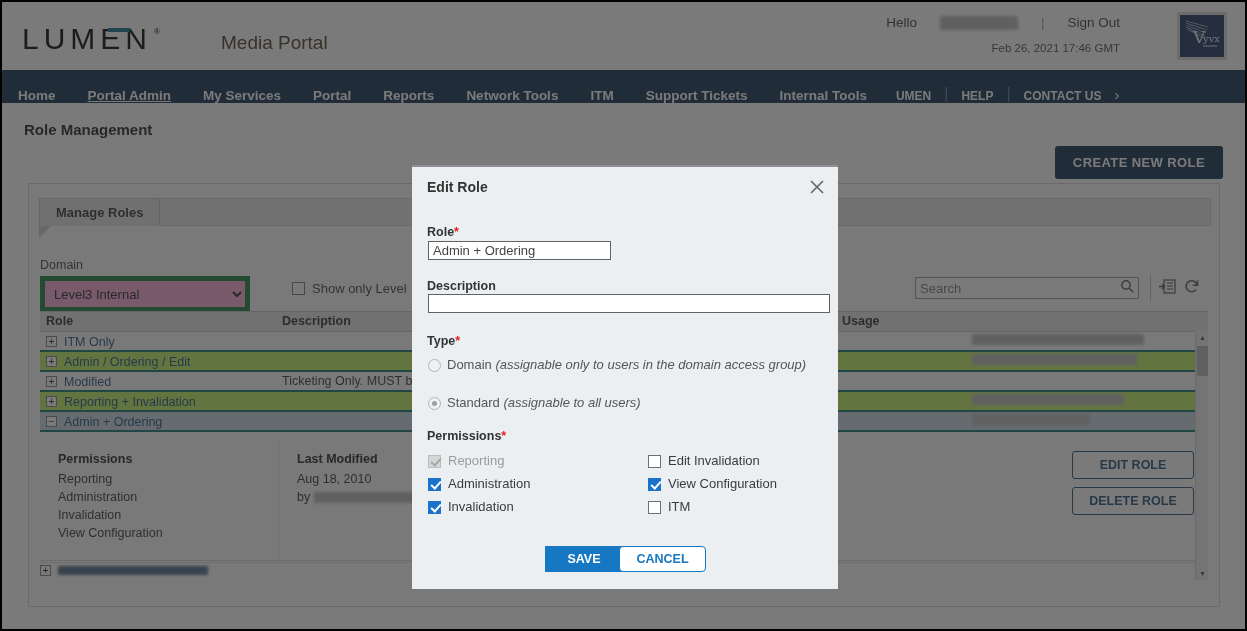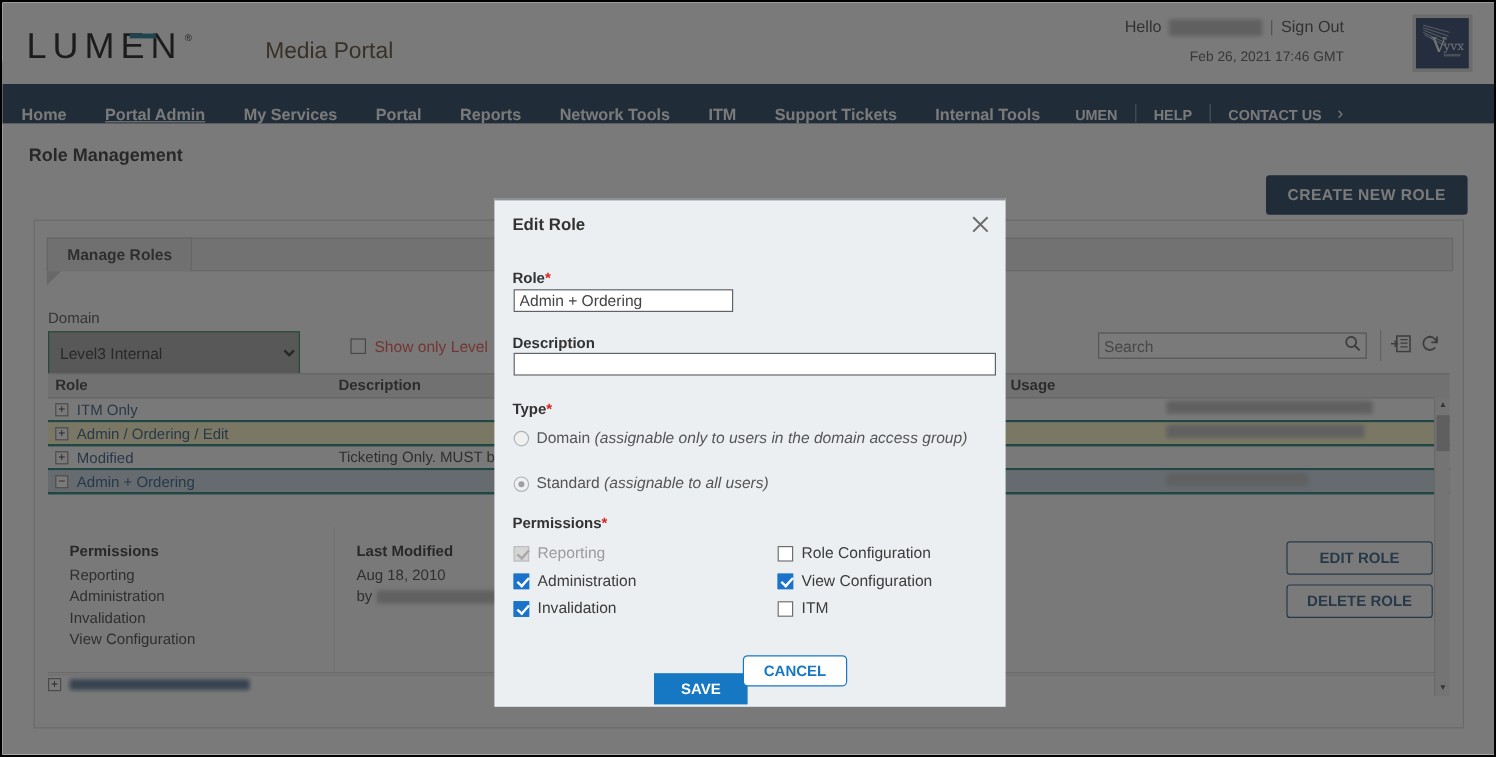--- a/index.html
+++ b/index.html
@@ -42,21 +42,21 @@
     position: absolute; left: 152px; top: 25px;
     font-size: 8px; color: #000;
   }
   .portal-title {
     position: absolute; left: 219px; top: 30px;
     font-size: 19px; color: #4a3b21; font-weight: 400;
   }
   .hello-wrap {
     position: absolute; right: 125px; top: 13px;
     font-size: 13.5px; color: #3c3c3c;
-    display: flex; align-items: center; gap: 6px;
+    display: flex; align-items: center; gap: 23px;
   }
   .redact {
     display: inline-block;
     background: #b9b9b9;
     color: transparent;
     border-radius: 1px;
     filter: blur(1.6px);
     user-select: none;
   }
   .pipe { color: #9a9a9a; }
@@ -129,27 +129,27 @@
     width: 0; height: 0;
     border-left: 12px solid #cfcfcf;
     border-bottom: 12px solid transparent;
   }
 
   .filters { position: absolute; left: 38px; top: 155px; }
   .lbl-domain { font-size: 12.5px; color: #3e3e3e; margin-bottom: 4px; }
   .sel-domain {
     width: 210px; height: 36px;
     font-size: 13px; font-family: "Liberation Sans", sans-serif;
-    border: 1px solid #15803d; background: #a3a3a3; color: #222;
+    border: 5px solid #15803d; background: #f9a8d4; color: #222;
     padding-left: 5px;
   }
   .chk-level {
     position: absolute; left: 290px; top: 178px;
     display: flex; align-items: center; gap: 7px;
-    font-size: 13px; color: #ef4444; white-space: nowrap;
+    font-size: 13px; color: #404040; white-space: nowrap;
   }
   .sq-check {
     width: 13px; height: 13px; border: 1px solid #767676;
     background: #fff; display: inline-block;
   }
 
   .searchwrap {
     position: absolute; left: 913px; top: 174px;
     width: 224px; height: 22px;
     border: 1px solid #9a9a9a; background: #fff;
@@ -178,21 +178,21 @@
   .thead > div, .trow > div { padding: 2px 6px; overflow: hidden; white-space: nowrap; }
   .c-role { width: 236px; }
   .c-desc { width: 560px; }
   .c-usage { width: 130px; }
   .c-created { width: 230px; }
   .trow {
     display: flex; height: 20px; align-items: center;
     font-size: 12.5px; border-bottom: 2px solid #0f766e;
     color: #1f4e79;
   }
-  .trow.alt { background: #fef9c3; }
+  .trow.alt { background: #bef264; }
   .trow.selected { background: #c8d6e5; }
   .plusbox {
     display: inline-block; width: 11px; height: 11px;
     border: 1px solid #7d7d7d; background: #fff; color: #222;
     font-size: 10px; line-height: 9px; text-align: center;
     margin-right: 7px; vertical-align: middle; cursor: pointer;
   }
   .rolelink { color: #1f4e79; cursor: pointer; vertical-align: middle; }
   .desc-txt { color: #333; }
 
@@ -315,21 +315,20 @@
     transform: rotate(42deg);
   }
   .perm-row { display: flex; align-items: center; gap: 7px; font-size: 13px; color: #3c3c3c; }
   .perm-row.dis { color: #9b9b9b; }
   .btn-save {
     position: absolute; left: 543px; top: 544px; z-index: 61;
     width: 78px; height: 26px;
     background: #1678c2; color: #fff; border: none; border-radius: 0;
     font-size: 12.5px; font-weight: bold; cursor: pointer;
     font-family: "Liberation Sans", sans-serif;
-    margin-top: 15px;
   }
   .btn-cancel {
     position: absolute; left: 617px; top: 544px; z-index: 61;
     width: 87px; height: 26px;
     background: #fff; color: #1678c2;
     border: 1px solid #1678c2; border-radius: 4px;
     font-size: 12.5px; font-weight: bold; cursor: pointer;
     font-family: "Liberation Sans", sans-serif;
   }
 </style>
@@ -459,20 +458,26 @@
           <div class="c-created"><span class="redact" style="width:165px;height:11px;">shane.rocha@level3.com</span></div>
         </div>
 
         <div class="trow">
           <div class="c-role"><span class="plusbox">+</span><span class="rolelink">Modified</span></div>
           <div class="c-desc desc-txt">Ticketing Only. MUST b</div>
           <div class="c-usage"></div>
           <div class="c-created"></div>
         </div>
 
+        <div class="trow alt">
+          <div class="c-role"><span class="plusbox">+</span><span class="rolelink">Reporting + Invalidation</span></div>
+          <div class="c-desc desc-txt"></div>
+          <div class="c-usage"></div>
+          <div class="c-created"><span class="redact" style="width:152px;height:11px;">amy.bethke@level3.com</span></div>
+        </div>
 
         <div class="trow selected">
           <div class="c-role"><span class="plusbox">−</span><span class="rolelink">Admin + Ordering</span></div>
           <div class="c-desc desc-txt"></div>
           <div class="c-usage"></div>
           <div class="c-created"><span class="redact" style="width:118px;height:11px;">jan.long@level3.com</span></div>
         </div>
       </div>
 
       <div class="detail">
@@ -559,21 +564,21 @@
     </label>
     <label class="perm-row">
       <span class="cb on"></span>
       <span>Invalidation</span>
     </label>
   </div>
 
   <div class="m-row" style="left:646px; top:451px; flex-direction:column; gap:8px;">
     <label class="perm-row">
       <span class="cb"></span>
-      <span>Role Configuration</span>
+      <span>Edit Invalidation</span>
     </label>
     <label class="perm-row">
       <span class="cb on"></span>
       <span>View Configuration</span>
     </label>
     <label class="perm-row">
       <span class="cb"></span>
       <span>ITM</span>
     </label>
   </div>

